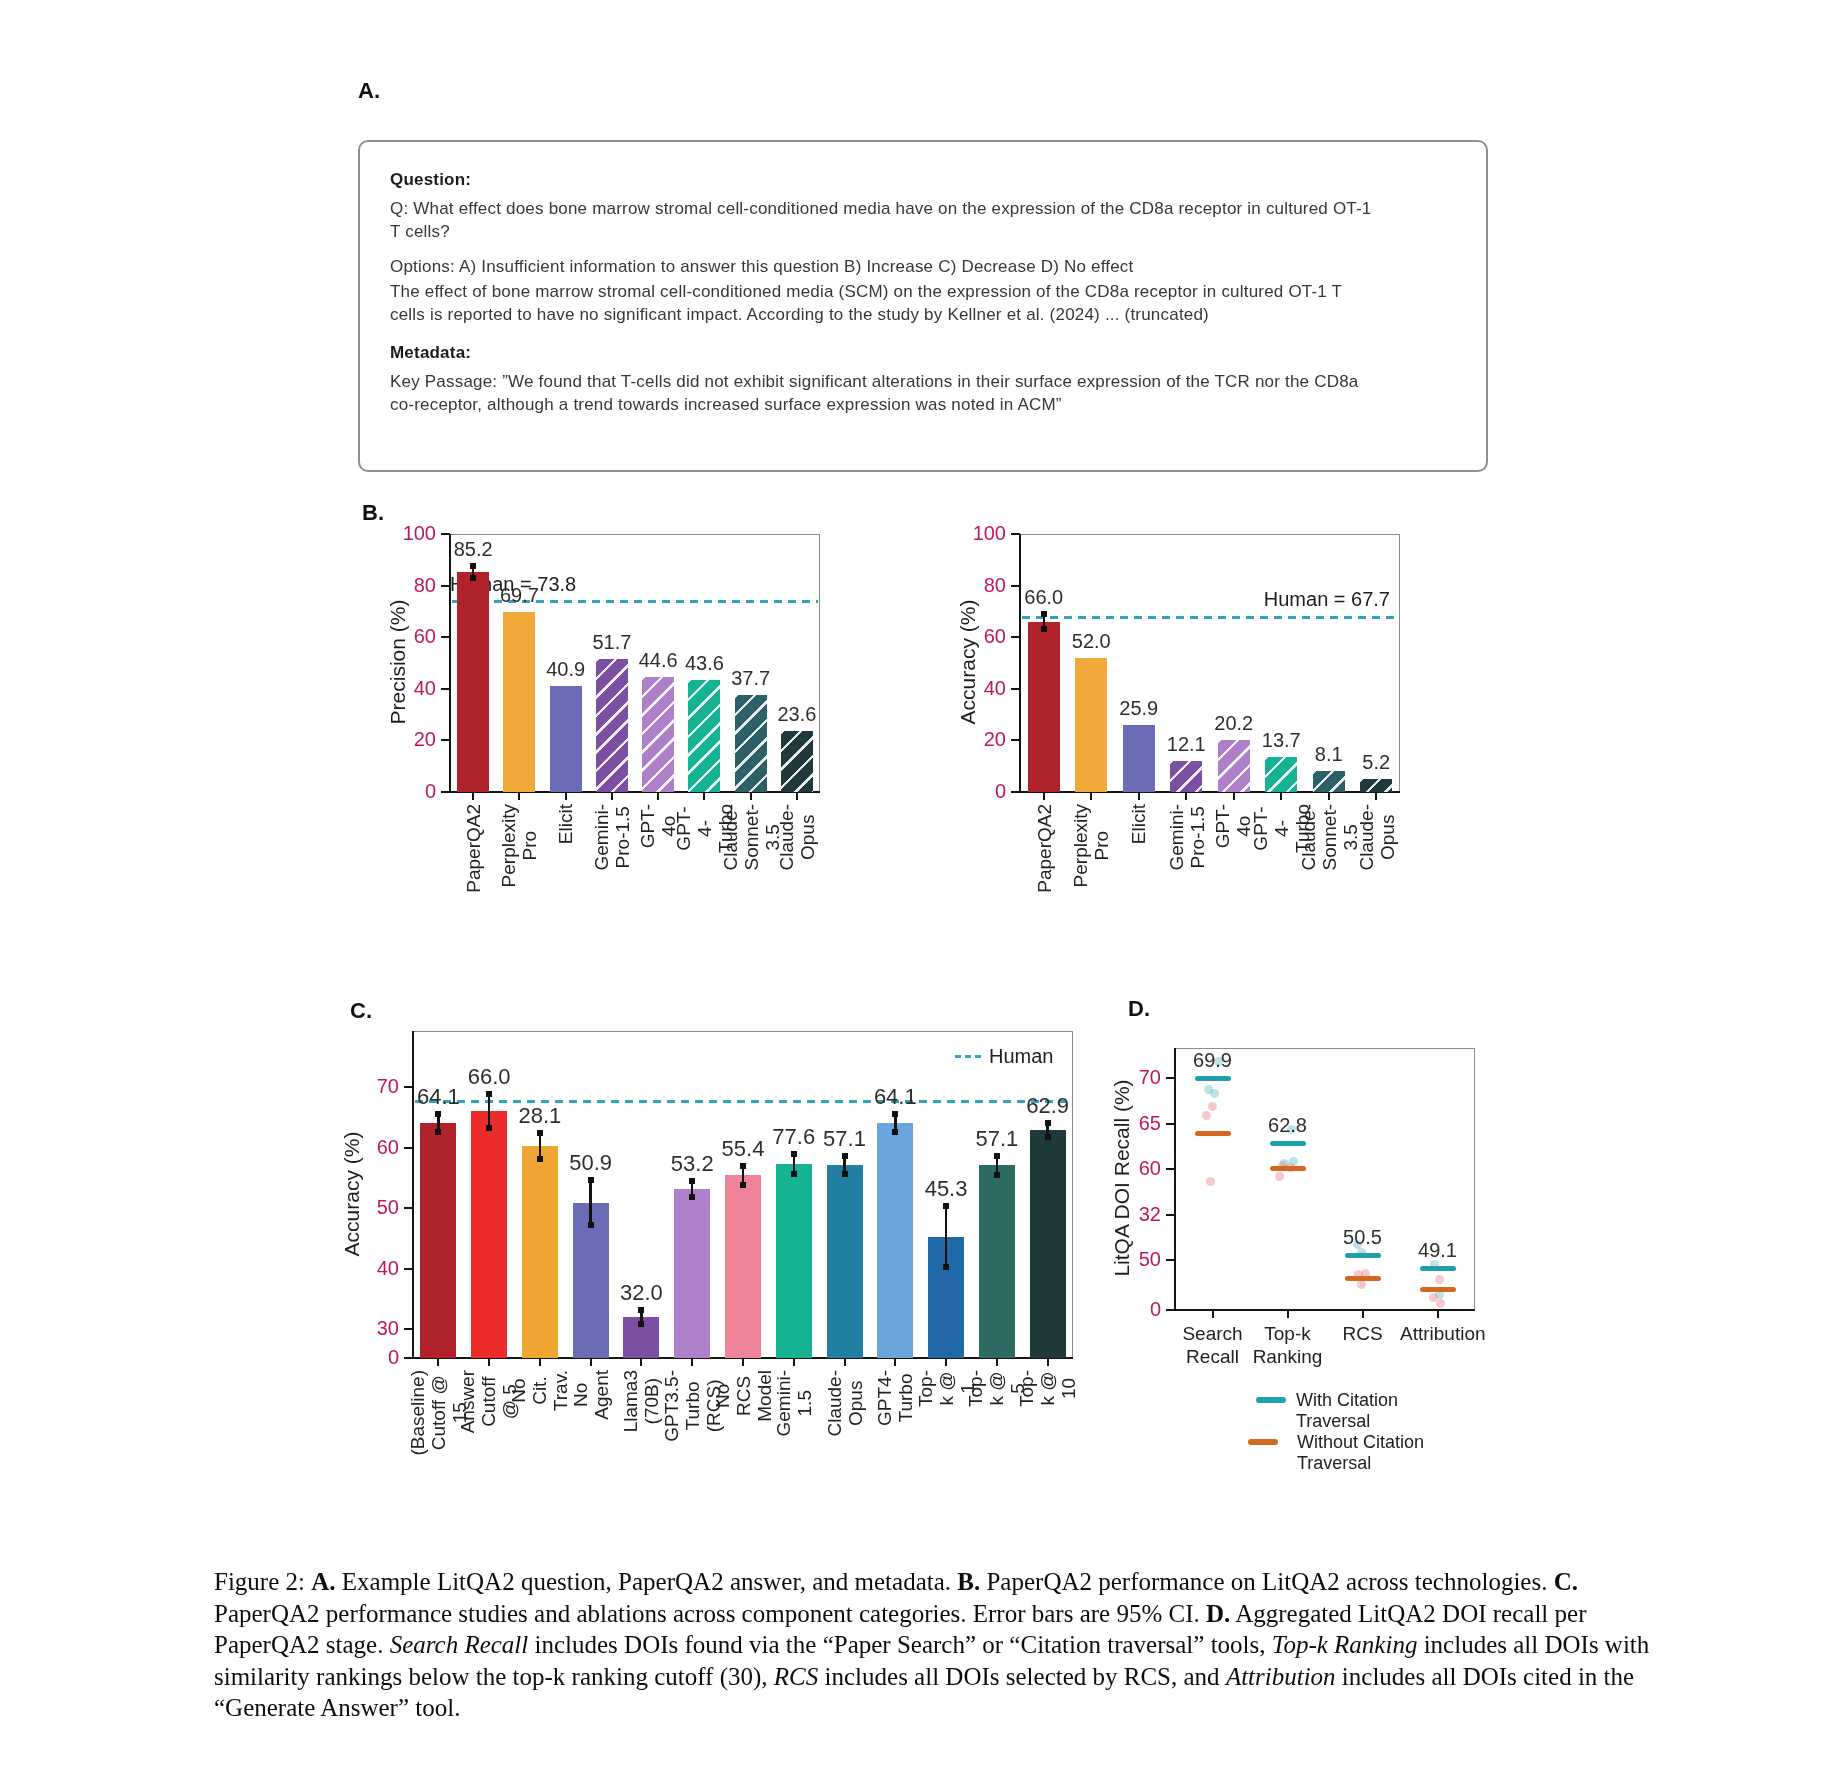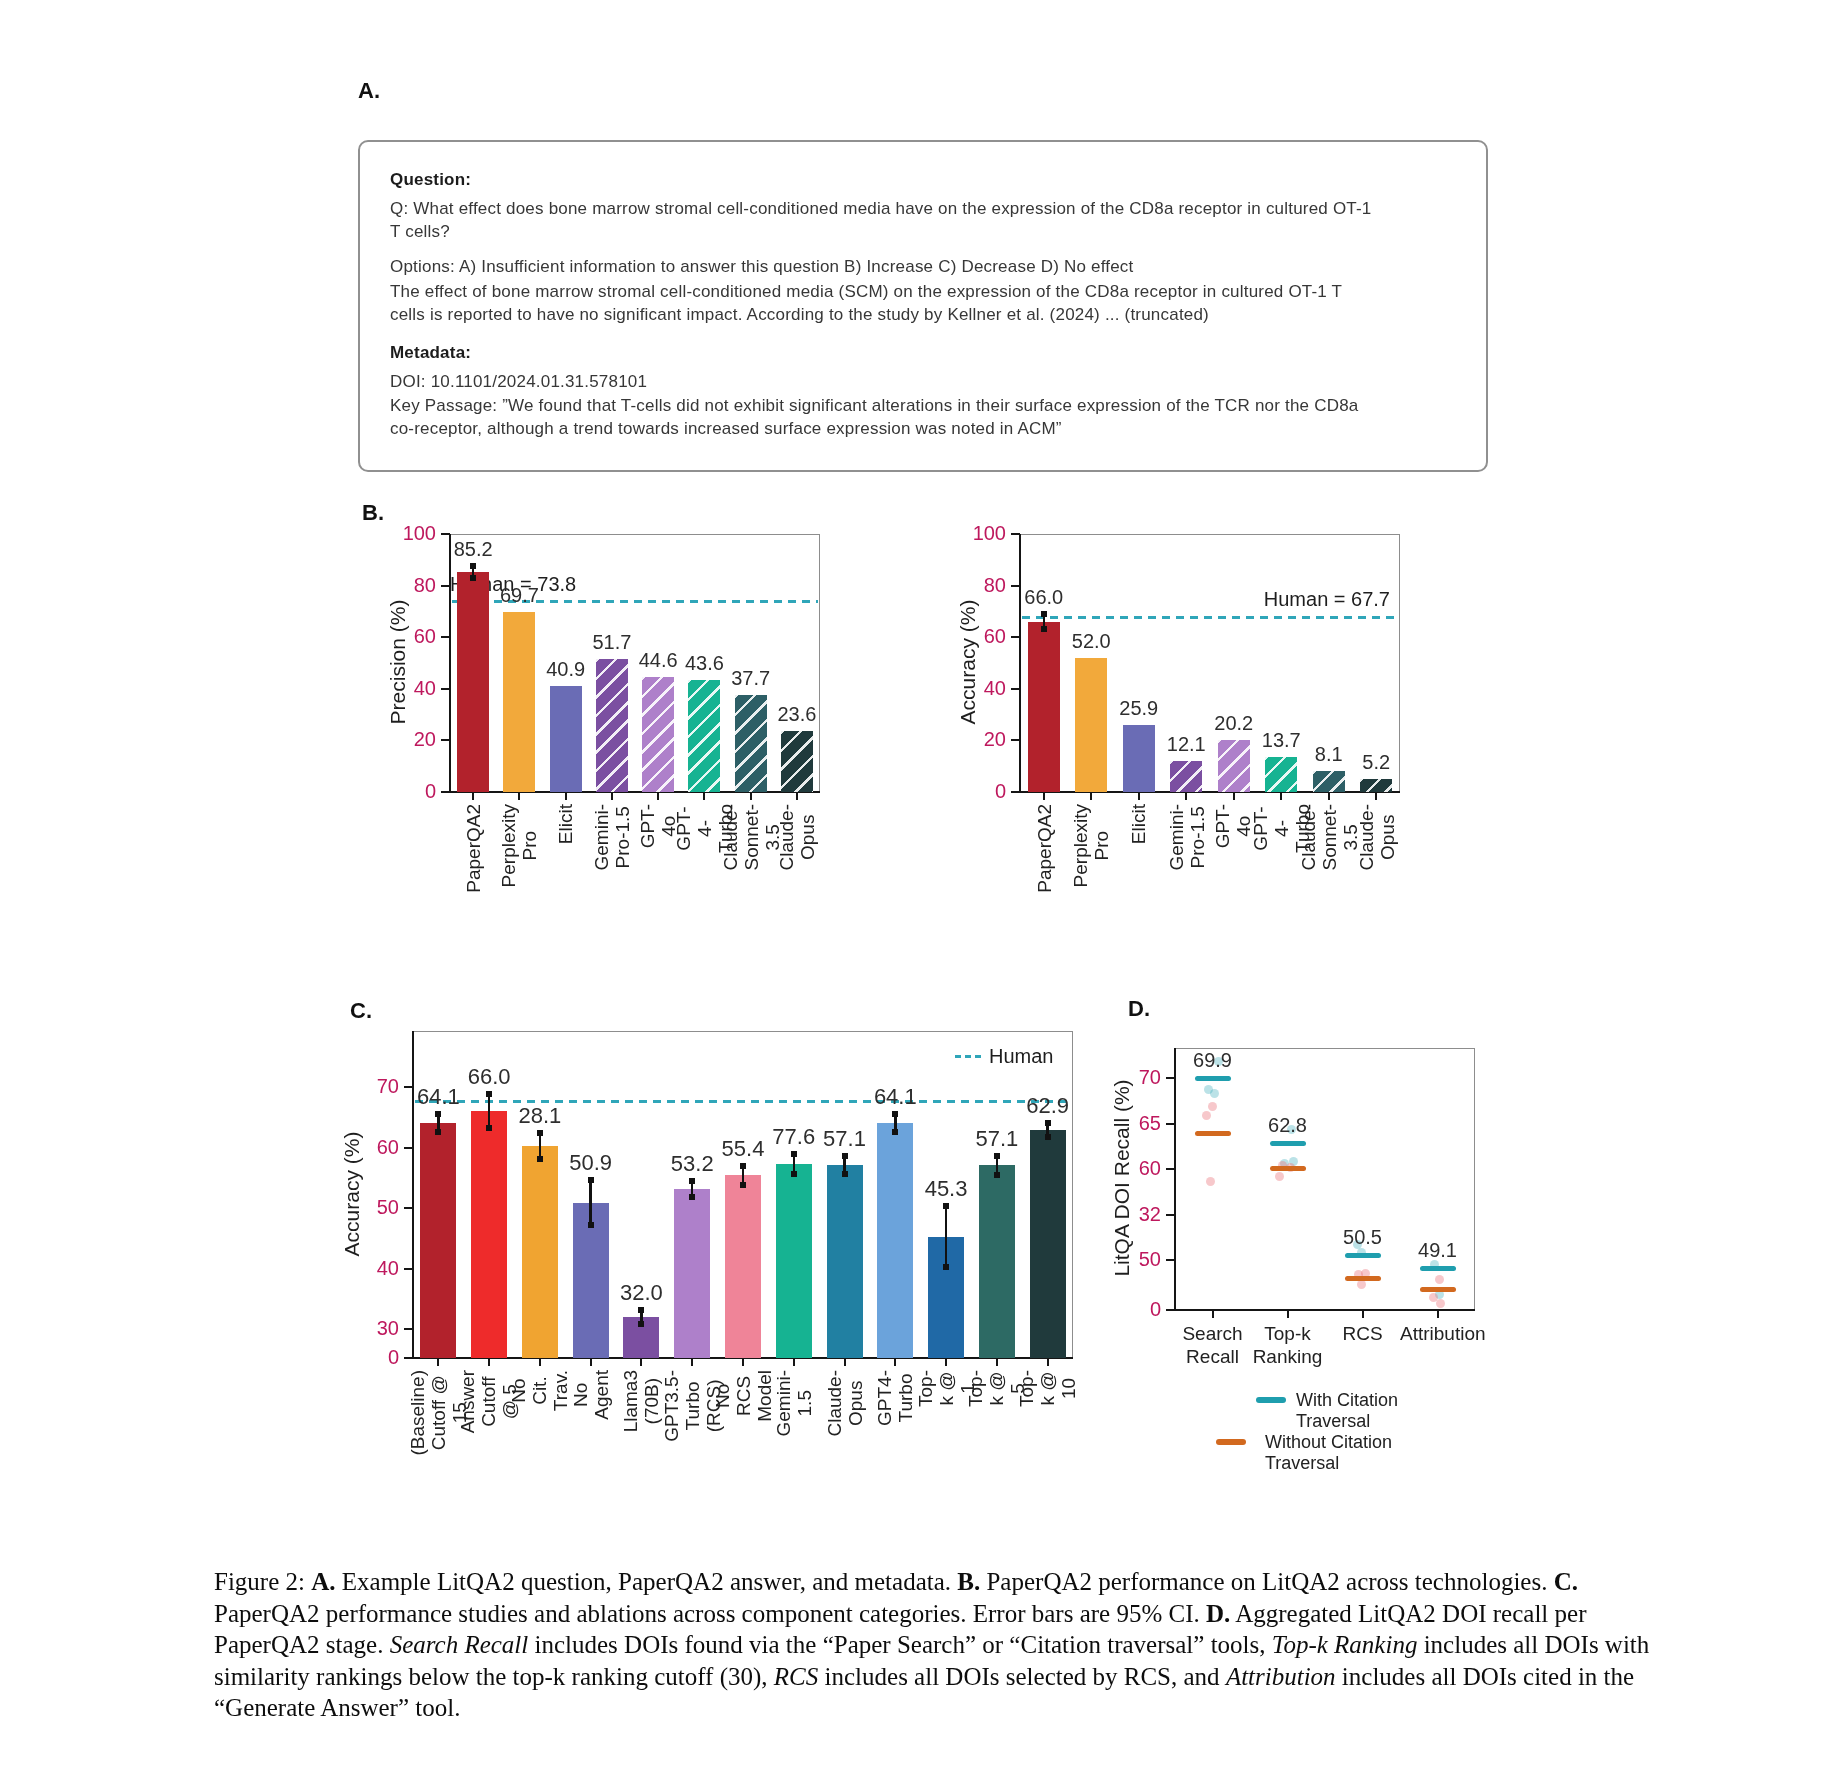--- a/index.html
+++ b/index.html
@@ -52,21 +52,20 @@
 
 <div id="page">
 
   <div class="panel-label" style="left:358px;top:78px;">A.</div>
   <div id="boxA">
     <div class="hd">Question:</div>
     <p>Q: What effect does bone marrow stromal cell-conditioned media have on the expression of the CD8a receptor in cultured OT-1 T cells?</p>
     <p class="tight">Options: A) Insufficient information to answer this question B) Increase C) Decrease D) No effect</p>
     <p class="tight">The effect of bone marrow stromal cell-conditioned media (SCM) on the expression of the CD8a receptor in cultured OT-1 T cells is reported to have no significant impact. According to the study by Kellner et al. (2024) ... (truncated)</p>
     <div class="hd sect">Metadata:</div>
-    <p style="margin-bottom:1px;">DOI: 10.1101/2024.01.31.578101</p>
     <p>Key Passage: ”We found that T-cells did not exhibit significant alterations in their surface expression of the TCR nor the CD8a co-receptor, although a trend towards increased surface expression was noted in ACM”</p>
   </div>
 
   <div class="panel-label" style="left:362px;top:500px;">B.</div>
   <div class="panel-label" style="left:350px;top:998px;">C.</div>
   <div class="panel-label" style="left:1128px;top:996px;">D.</div>
 
   <div id="chart-b1" class="abs">
       <div class="frame" style="left: 450px; top: 534px; width: 370px; height: 258px;"></div>
       <div class="tickmark" style="left: 441px; top: 791px; width: 9px; height: 2px;"></div>
@@ -412,20 +411,20 @@
       <div class="meandash" style="left: 1269.5px; top: 1165.79px; width: 36px; background: rgb(210, 105, 31);"></div>
       <div class="meandash" style="left: 1344.5px; top: 1276.06px; width: 36px; background: rgb(210, 105, 31);"></div>
       <div class="meandash" style="left: 1419.5px; top: 1287px; width: 36px; background: rgb(210, 105, 31);"></div>
     </div>
 
   <div class="dleg-item" style="left:1256px;top:1390px;">
     <span class="dleg-swatch" id="dleg-swatch-0" style="background: rgb(31, 158, 174);"></span>
     <span class="dleg-txt">With Citation
 Traversal</span>
   </div>
-  <div class="dleg-item" style="left:1216px;top:1432px;gap:19px;">
+  <div class="dleg-item" style="left:1248px;top:1432px;gap:19px;">
     <span class="dleg-swatch" id="dleg-swatch-1" style="background: rgb(210, 105, 31);"></span>
     <span class="dleg-txt">Without Citation
 Traversal</span>
   </div>
 
   <div id="caption"><span>Figure 2: </span><span class="b">A.</span><span> Example LitQA2 question, PaperQA2 answer, and metadata. </span><span class="b">B.</span><span> PaperQA2 performance on LitQA2 across technologies. </span><span class="b">C.</span><span> PaperQA2 performance studies and ablations across component categories. Error bars are 95% CI. </span><span class="b">D.</span><span> Aggregated LitQA2 DOI recall per PaperQA2 stage. </span><span class="i">Search Recall</span><span> includes DOIs found via the “Paper Search” or “Citation traversal” tools, </span><span class="i">Top-k Ranking</span><span> includes all DOIs with similarity rankings below the top-k ranking cutoff (30), </span><span class="i">RCS</span><span> includes all DOIs selected by RCS, and </span><span class="i">Attribution</span><span> includes all DOIs cited in the “Generate Answer” tool.</span></div>
 </div>
 
 </body></html>

